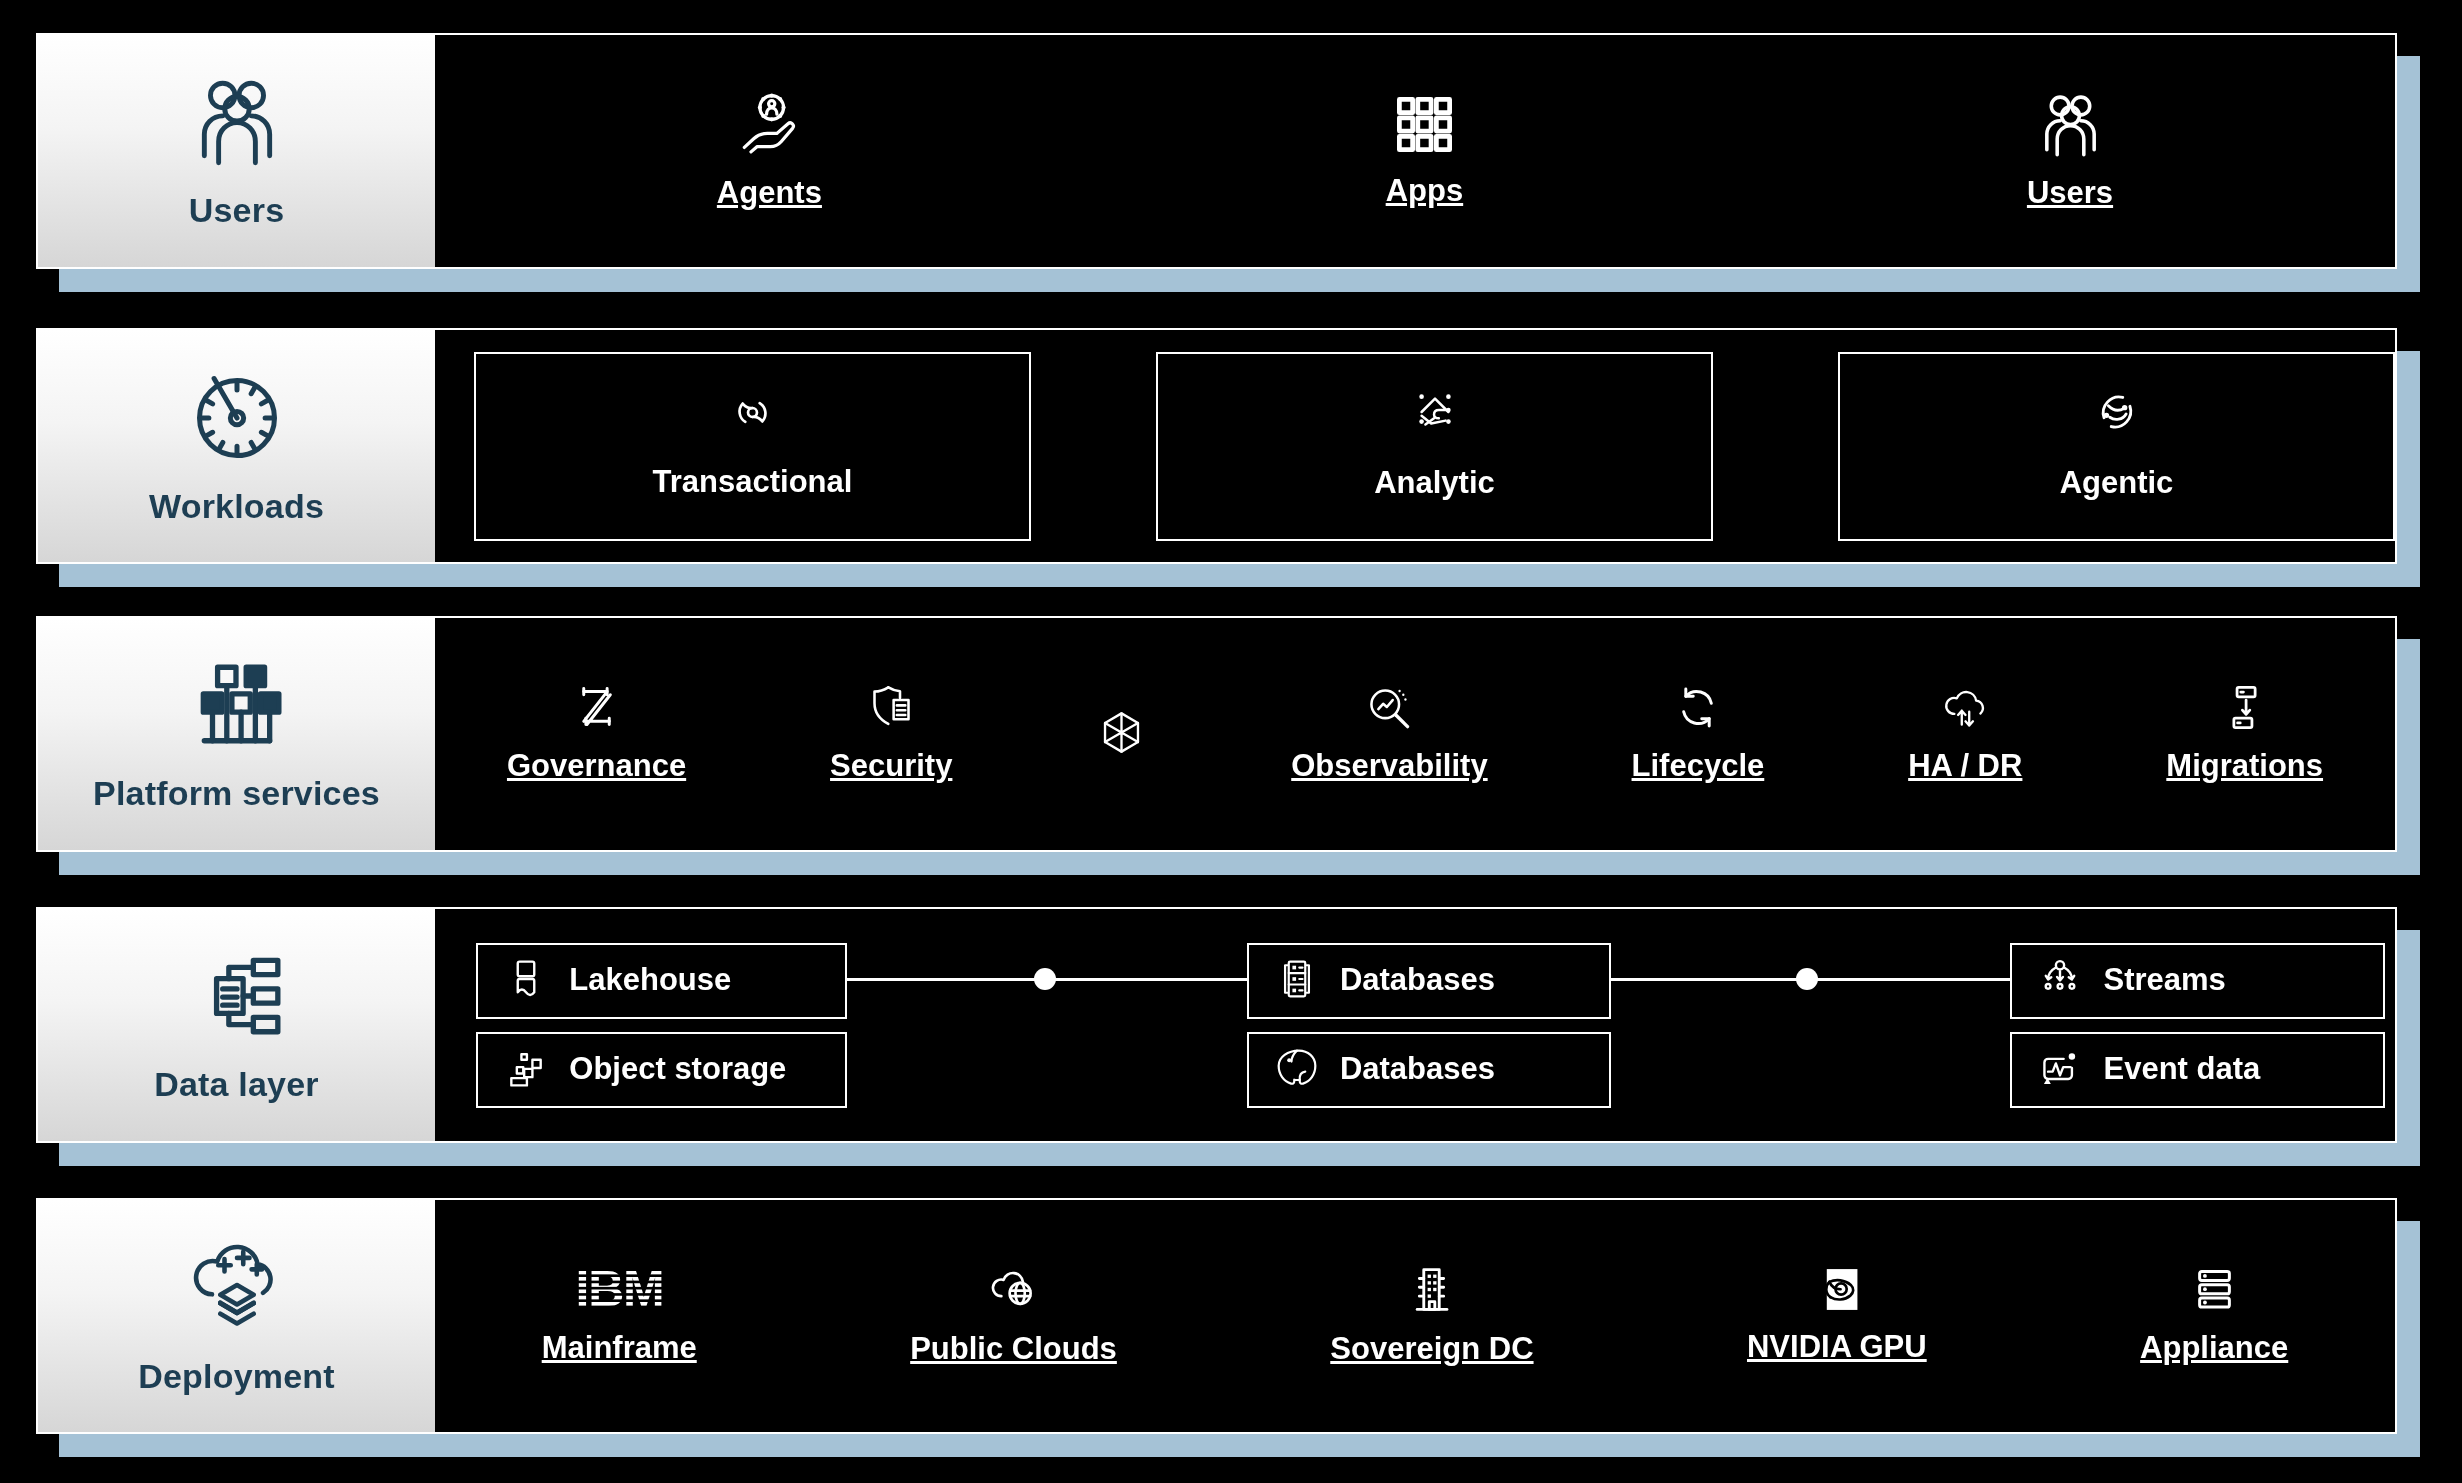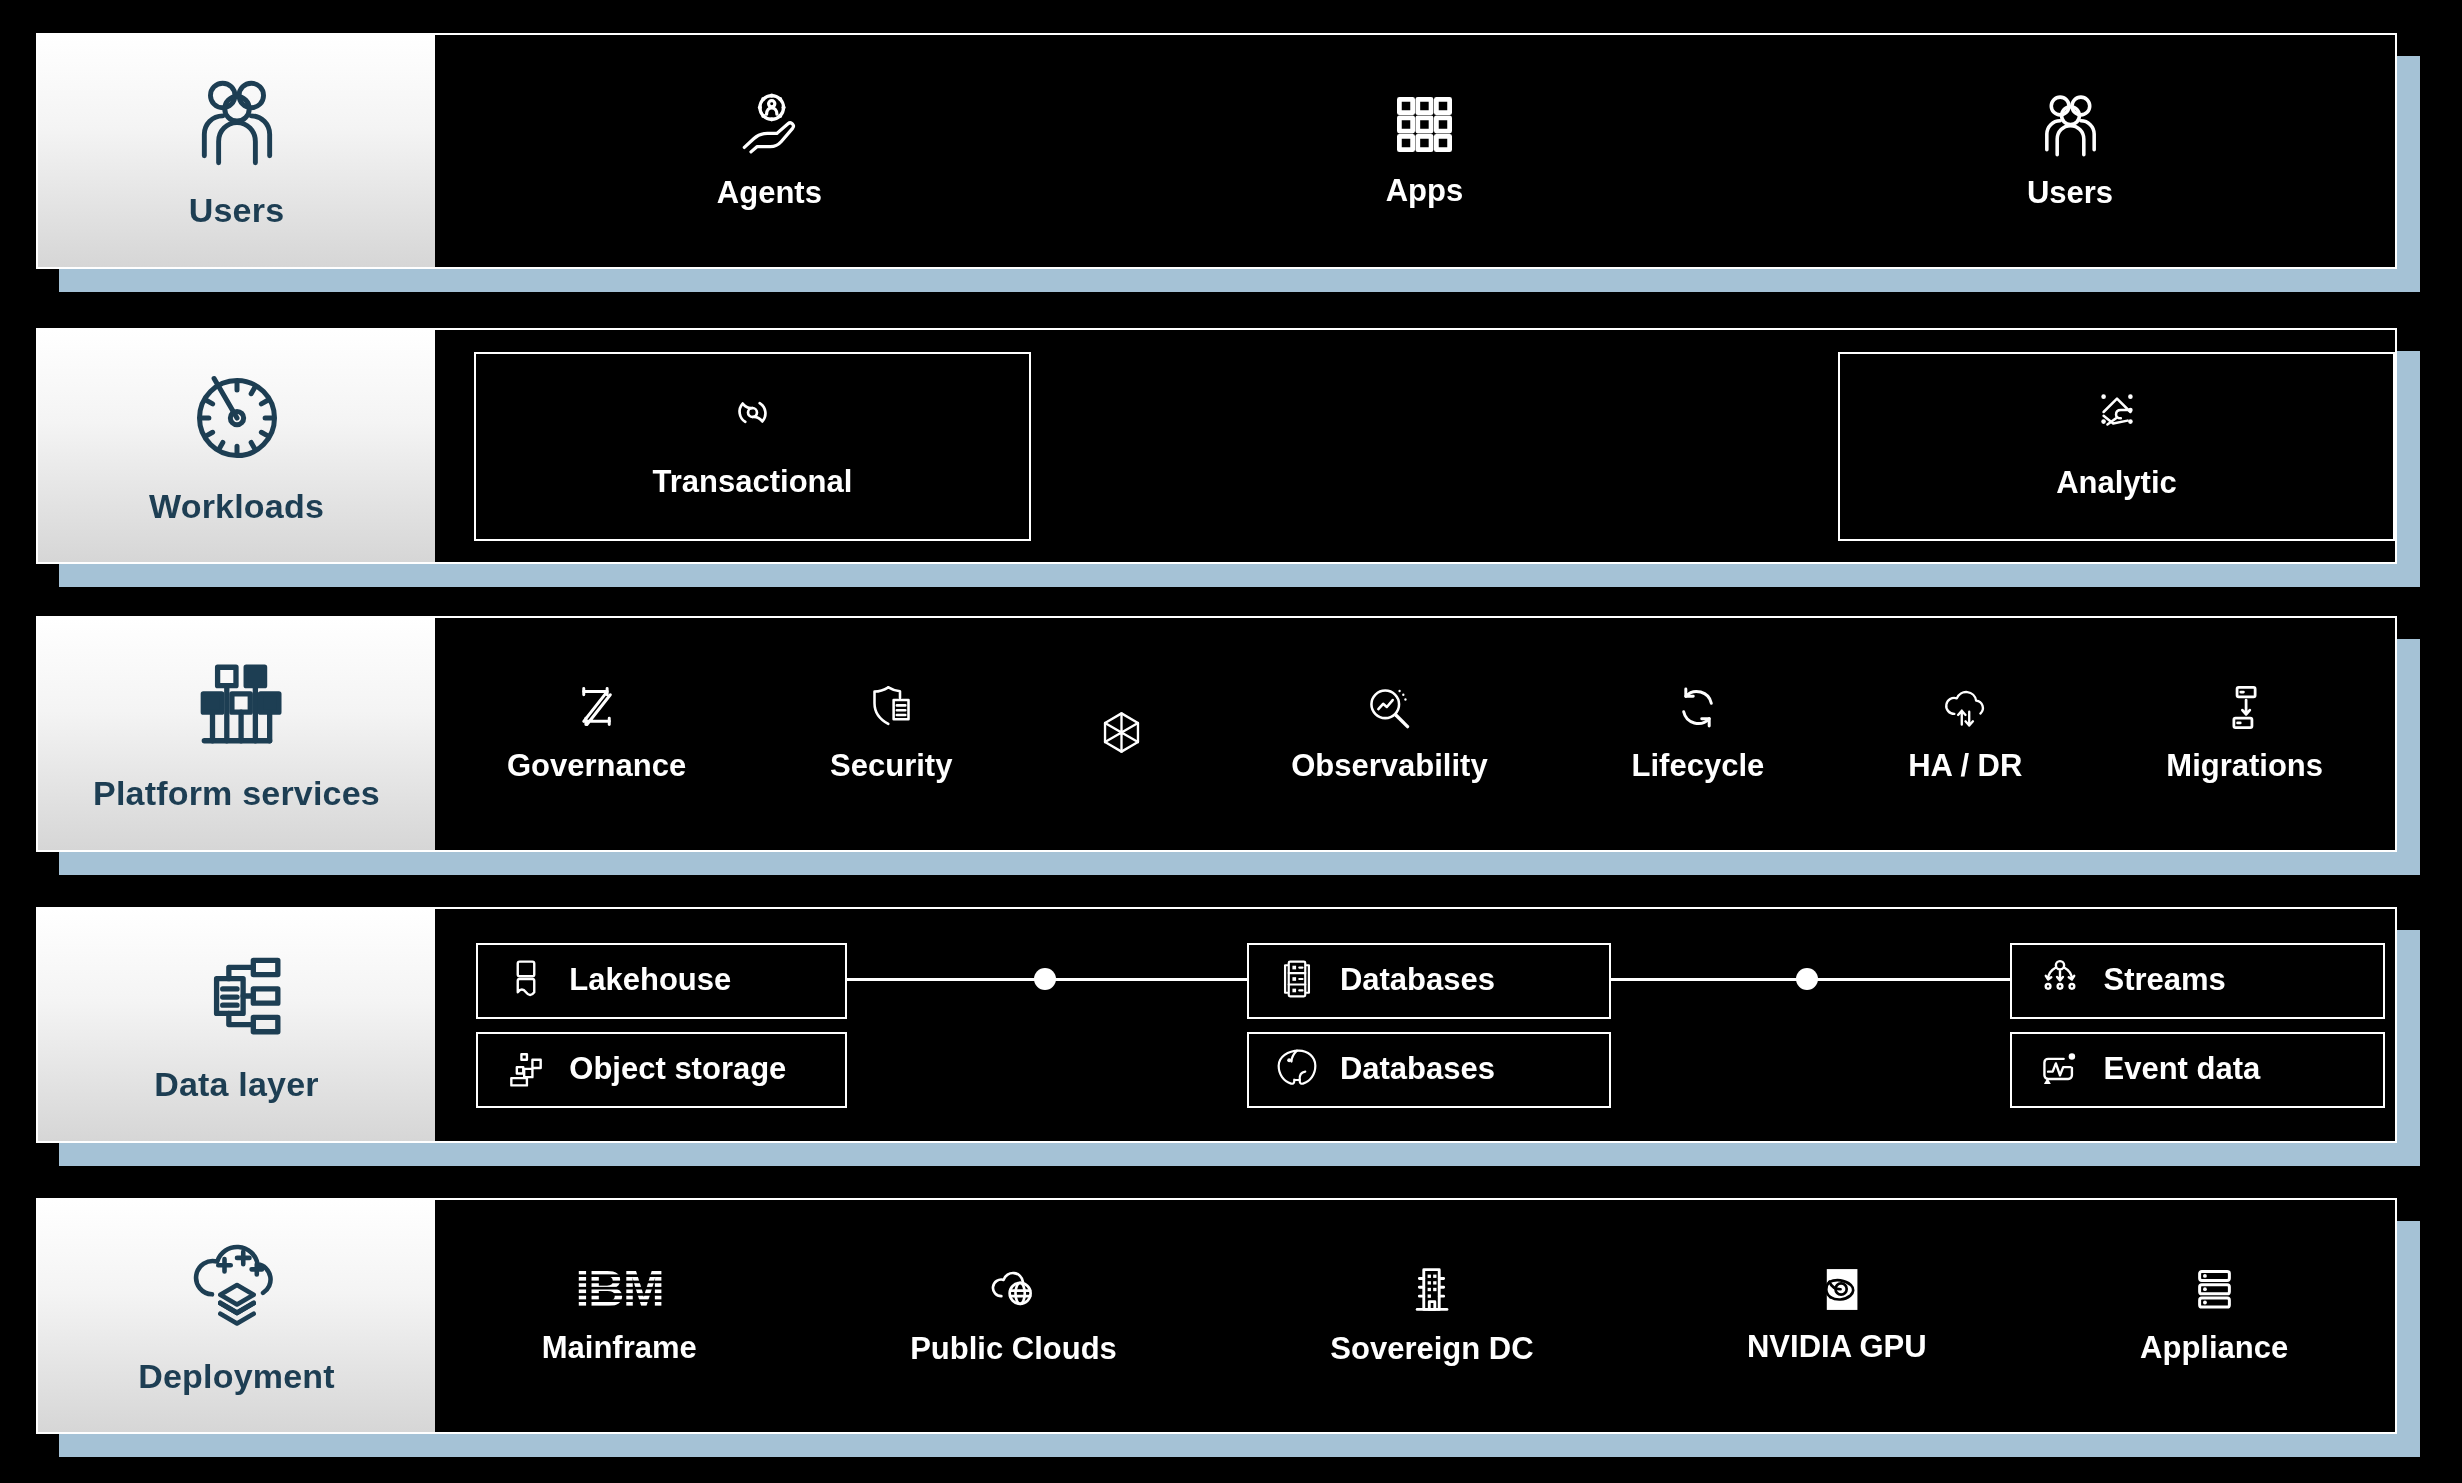--- a/index.html
+++ b/index.html
@@ -7,21 +7,21 @@
        font-family:"Liberation Sans",sans-serif;-webkit-font-smoothing:antialiased;}
   .row{position:absolute;left:36px;width:2361px;height:236px;}
   .row-box{display:flex;width:100%;height:100%;border:2.5px solid #fff;background:#000;
            box-shadow:23px 23px 0 0 #a5c2d6;box-sizing:border-box;position:relative;z-index:1;}
   .label-cell{flex:0 0 397px;background:linear-gradient(180deg,#ffffff 0%,#f4f4f4 40%,#d6d6d6 100%);
               color:#1d3e53;display:flex;flex-direction:column;align-items:center;justify-content:center;gap:21.3px;}
   .lbl-icon svg{display:block;}
   .lbl-text{font-size:34px;font-weight:bold;letter-spacing:0.2px;}
   .content-cell{flex:1;display:flex;align-items:center;color:#fff;position:relative;box-sizing:border-box;}
   .space{justify-content:space-around;}
-  .group{display:flex;flex-direction:column;align-items:center;gap:11px;text-align:center;}
+  .group{display:flex;flex-direction:column;align-items:center;gap:11px;text-align:center;text-decoration:underline;}
   .g-label{font-size:31px;font-weight:bold;line-height:1.25;}
   .narrow{max-width:189px;}
   
   .wl-content{justify-content:space-between;padding:0 0 0 39px;}
   .wl-box{width:557px;height:189px;border:2.5px solid #fff;box-sizing:border-box;background:#000;
           display:flex;flex-direction:column;align-items:center;justify-content:center;gap:26px;}
   
   .dl-content{justify-content:space-between;padding:0 9.8px 0 41px;}
   .dl-col{display:flex;flex-direction:column;gap:13px;position:relative;z-index:2;}
   .dl-box{height:76px;border:2.5px solid #fff;box-sizing:border-box;background:#000;
@@ -143,20 +143,35 @@
                 <circle cx="10" cy="34" r="2.4"></circle>
       </g>
       <path d="M10 24 L24 10 L38 24"></path>
       <path d="M35 22 H28 C24.5 22 23 24 23 26.5 C23 29 25 30.5 28 30.5"></path>
       <path d="M10 28 L20 36 L35 33"></path>
       <path d="M14 37 L23 30.5"></path>
      </svg>
     </span>
     <span class="g-label">Analytic</span>
    </div>
+   <div class="wl-box">
+    <span class="g-icon">
+     <svg class="ic" width="46" height="46" viewBox="0 0 48 48" style="stroke-width:3">
+      <path d="M10.5 30 A16.5 16.5 0 0 1 30 8.8"></path>
+      <path d="M37.5 18 A16.5 16.5 0 0 1 18 39.2"></path>
+      <path d="M15 17.5 C20 22.5 26 23.5 31.5 20"></path>
+      <path d="M16.5 29.5 C22 33.5 30 32 33.5 26"></path>
+      <g fill="#fff" stroke="none">
+                <circle cx="13" cy="27.5" r="2.8"></circle>
+                <circle cx="32" cy="19.5" r="2.8"></circle>
+              </g>
+     </svg>
+    </span>
+    <span class="g-label">Agentic</span>
+   </div>
   </div>
  </div>
 </section>
 
 <section class="row" style="top:616px">
  <div class="row-box">
   <div class="label-cell">
    <span class="lbl-icon">
     <svg class="ic" width="98" height="98" viewBox="0 0 48 48" style="stroke-width:2.6">
      <path d="M8 42 h32"></path>

